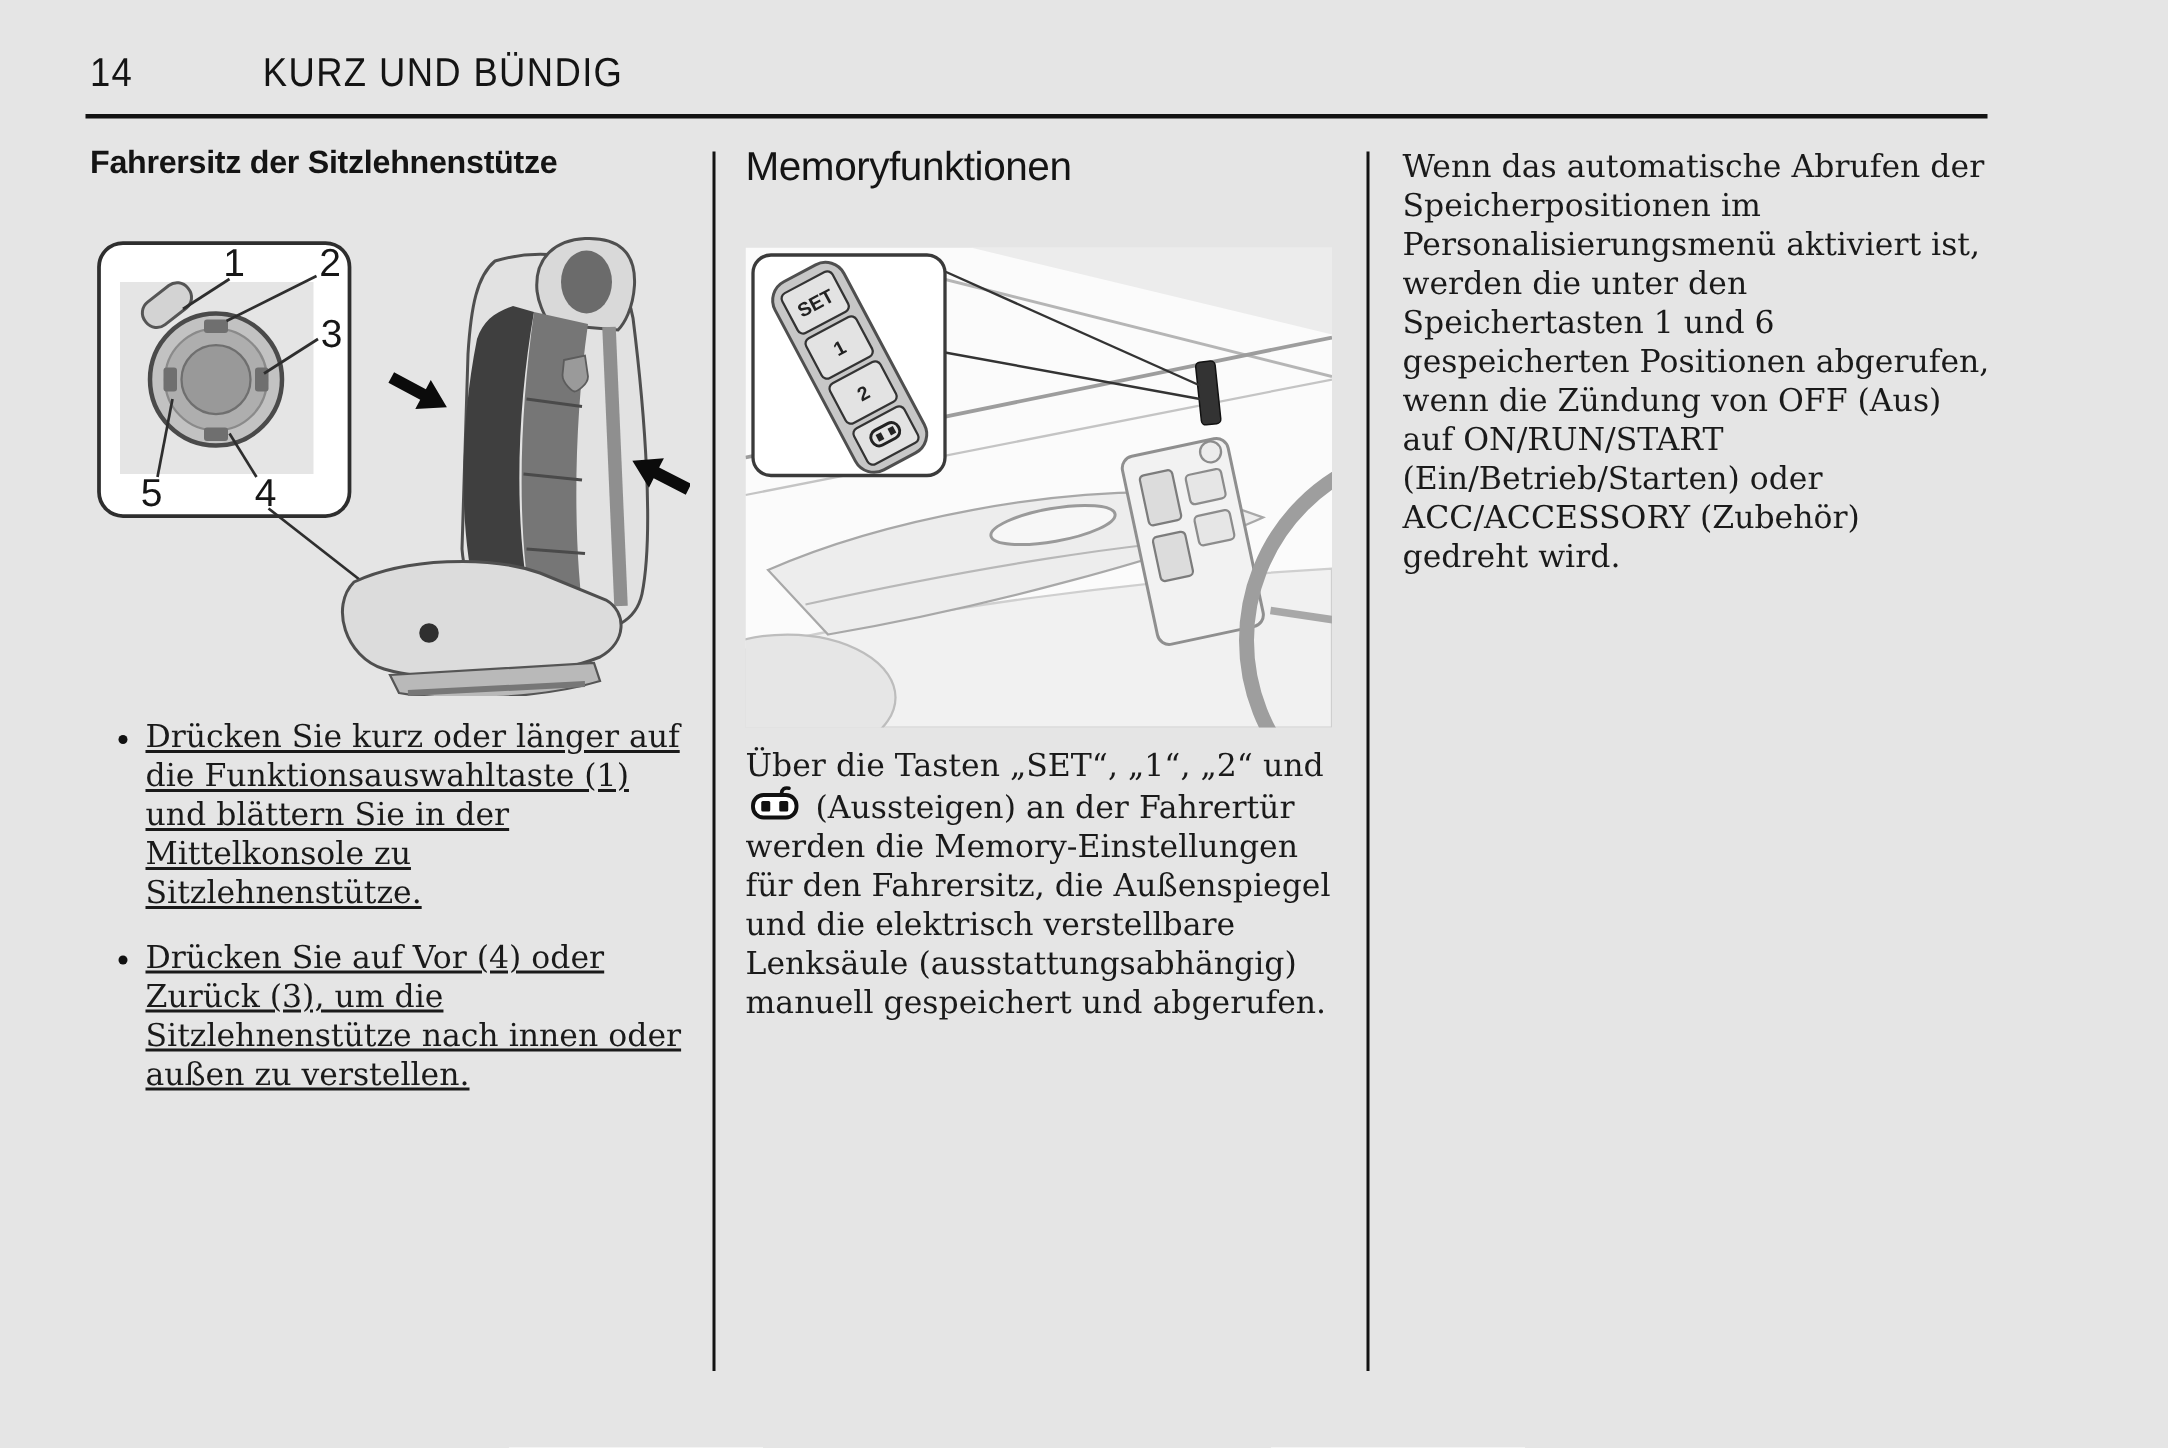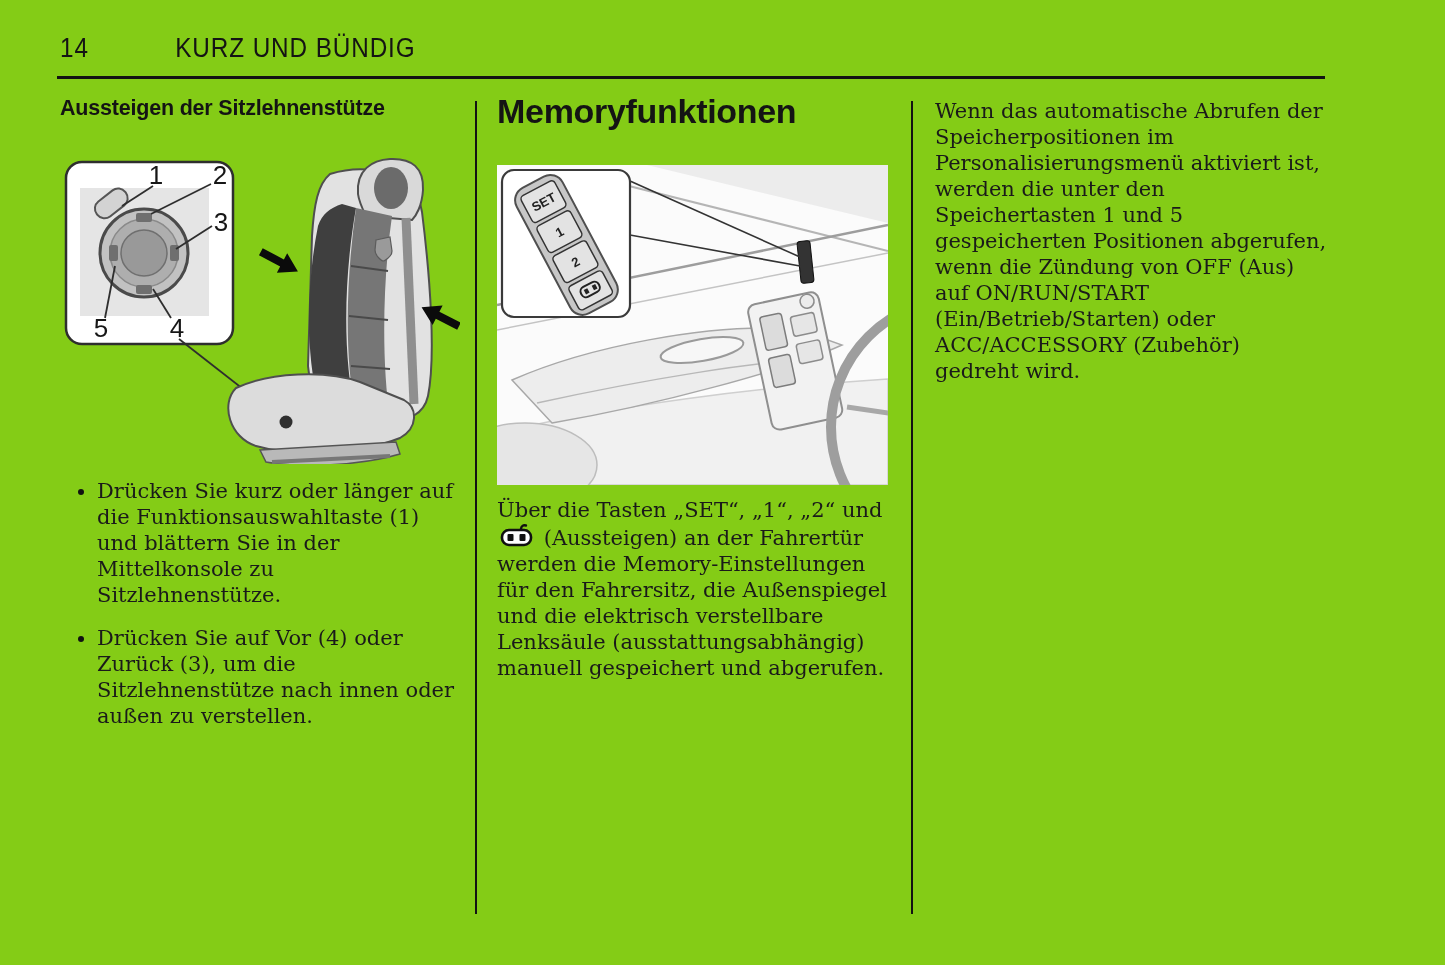--- a/index.html
+++ b/index.html
@@ -2,21 +2,21 @@
 <html lang="de"><head>
 <meta charset="utf-8">
 <style>
   html,body{margin:0;padding:0;background:#ffffff;}
   body{
     width:1445px;height:965px;
     font-family:"DejaVu Serif", serif;
     color:#1a1a1a;
     -webkit-font-smoothing:antialiased;
   }
-  .page{position:relative;width:1445px;height:965px;overflow:hidden;background:#84cc16;}
+  .page{position:relative;width:1445px;height:965px;overflow:hidden;background:#e5e5e5;}
 
   
   .runhead{
     position:absolute;left:60px;top:33px;
     display:flex;align-items:baseline;
     font-family:"Liberation Sans", sans-serif;
     font-size:27px;font-weight:400;letter-spacing:1px;color:#141414;
     transform:scaleX(.9);transform-origin:left top;
     white-space:nowrap;
   }
@@ -29,33 +29,33 @@
   .vdiv.d2{left:911px;}
 
   
   .col{position:absolute;top:96px;}
   .col1{left:60px;width:398px;}
   .col2{left:497px;width:391px;}
   .col3{left:935px;width:393px;top:98px;}
 
   h1,h2{font-family:"Liberation Sans", sans-serif;color:#141414;margin:0;}
   h2.sub{font-size:21.5px;line-height:24px;font-weight:700;letter-spacing:-0.2px;}
-  h1.main{font-size:34px;line-height:30px;font-weight:700;letter-spacing:-0.3px;}
+  h1.main{font-size:27px;line-height:30px;font-weight:400;letter-spacing:-0.3px;}
 
   p{margin:0;font-size:21px;line-height:26px;hyphens:auto;-webkit-hyphens:auto;}
   .col1 .intro{margin-top:16px;}
   .col2 .bodytext{margin-top:12px;}
   .col3 p{margin-bottom:9px;}
   .col3 .see{margin-top:14px;}
 
   .iref{font-style:italic;}
   .ref-arrow{font-family:"DejaVu Sans", sans-serif;font-style:normal;font-size:19px;}
 
   
-  ul.bullets{margin:14px 0 0 0;padding-left:37px;list-style:disc;}
+  ul.bullets{margin:14px 0 0 0;padding-left:37px;list-style:disc;text-decoration:underline;}
   ul.bullets li{font-size:21px;line-height:26px;margin-bottom:17px;hyphens:auto;-webkit-hyphens:auto;}
   ul.bullets li::marker{color:#111;font-size:19px;}
 
   
   .fig{display:block;}
   .fig1{margin-top:36px;}
   .fig2{margin-top:39px;}
   svg text{font-family:"Liberation Sans", sans-serif;}
   text.callout{font-size:26px;fill:#161616;}
   text.btnlabel{font-size:13px;font-weight:700;fill:#222;}
@@ -70,21 +70,21 @@
   <div class="runhead">
     <span>14</span>
     <span class="sect">KURZ UND BÜNDIG</span>
   </div>
   <div class="head-rule"></div>
 
   <div class="vdiv d1"></div>
   <div class="vdiv d2"></div>
 
   <section class="col col1">
-    <h2 class="sub">Aussteigen der Sitzlehnenstütze</h2>
+    <h2 class="sub">Fahrersitz der Sitzlehnenstütze</h2>
 
     <svg class="fig fig1" width="400" height="308" viewBox="0 0 400 308">
 
       <rect x="6" y="6" width="167" height="182" rx="16" fill="#ffffff" stroke="#2e2e2e" stroke-width="2.5"></rect>
       <rect x="20" y="32" width="129" height="128" fill="#e5e5e5"></rect>
 
       <g>
         <rect x="33" y="38" width="36" height="19" rx="9" transform="rotate(-38 51 47)" fill="#d3d3d3" stroke="#555" stroke-width="2"></rect>
         <circle cx="84" cy="97" r="44" fill="#c2c2c2" stroke="#4a4a4a" stroke-width="3"></circle>
         <circle cx="84" cy="97" r="34" fill="#aeaeae" stroke="#8a8a8a" stroke-width="1.5"></circle>
@@ -218,16 +218,16 @@
         <rect x="2" y="7" width="29" height="15" rx="7" fill="#fff" stroke="#111" stroke-width="2.6"></rect>
         <rect x="7.5" y="11" width="6" height="7" rx="1" fill="#111"></rect>
         <rect x="19.5" y="11" width="6" height="7" rx="1" fill="#111"></rect>
         <path d="M21,6 q0.5,-4.5 5,-3.5" fill="none" stroke="#111" stroke-width="2.4" stroke-linecap="round"></path>
       </svg>
       <span>(Aussteigen) an der Fahrertür werden die Memory-Einstellungen für den Fahrersitz, die Außenspiegel und die elektrisch verstellbare Lenksäule (ausstattungsabhängig) manuell gespeichert und abgerufen.</span>
     </p>
   </section>
 
   <section class="col col3">
-    <p>Wenn das automatische Abrufen der Speicherpositionen im Personalisierungsmenü aktiviert ist, werden die unter den Speichertasten 1 und 5 gespeicherten Positionen abgerufen, wenn die Zündung von OFF (Aus) auf ON/RUN/START (Ein/Betrieb/Starten) oder ACC/ACCESSORY (Zubehör) gedreht wird.</p>
+    <p>Wenn das automatische Abrufen der Speicherpositionen im Personalisierungsmenü aktiviert ist, werden die unter den Speichertasten 1 und 6 gespeicherten Positionen abgerufen, wenn die Zündung von OFF (Aus) auf ON/RUN/START (Ein/Betrieb/Starten) oder ACC/ACCESSORY (Zubehör) gedreht wird.</p>
   </section>
 
 </div>
 
 </body></html>

